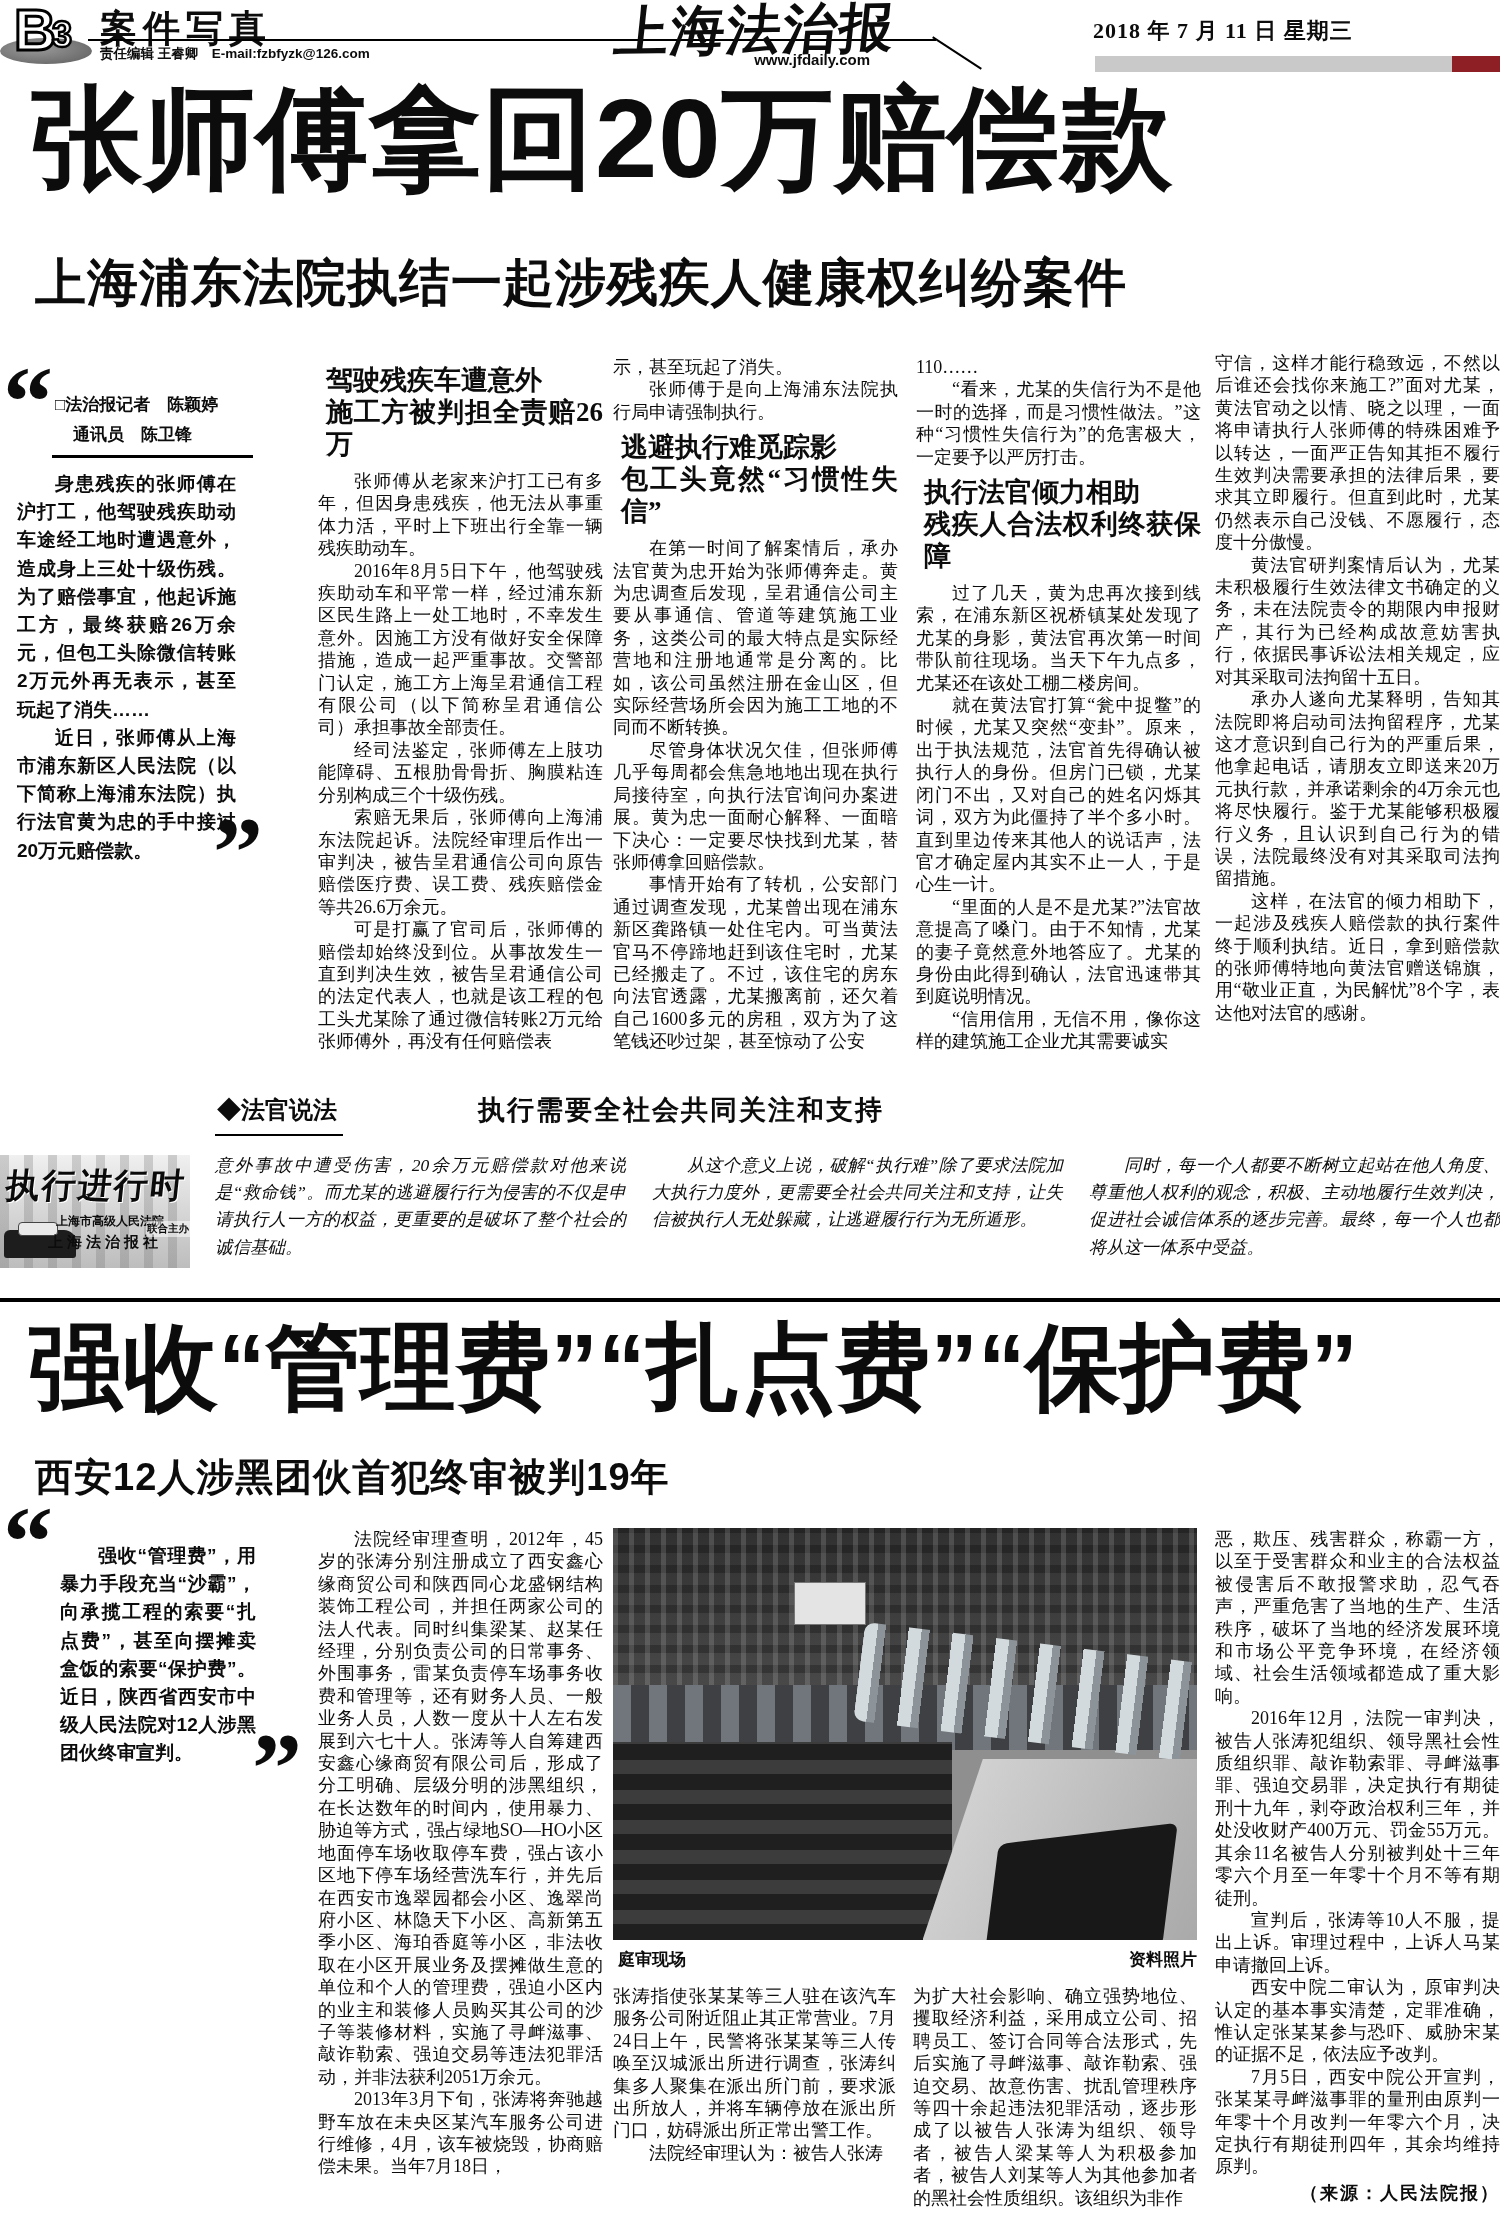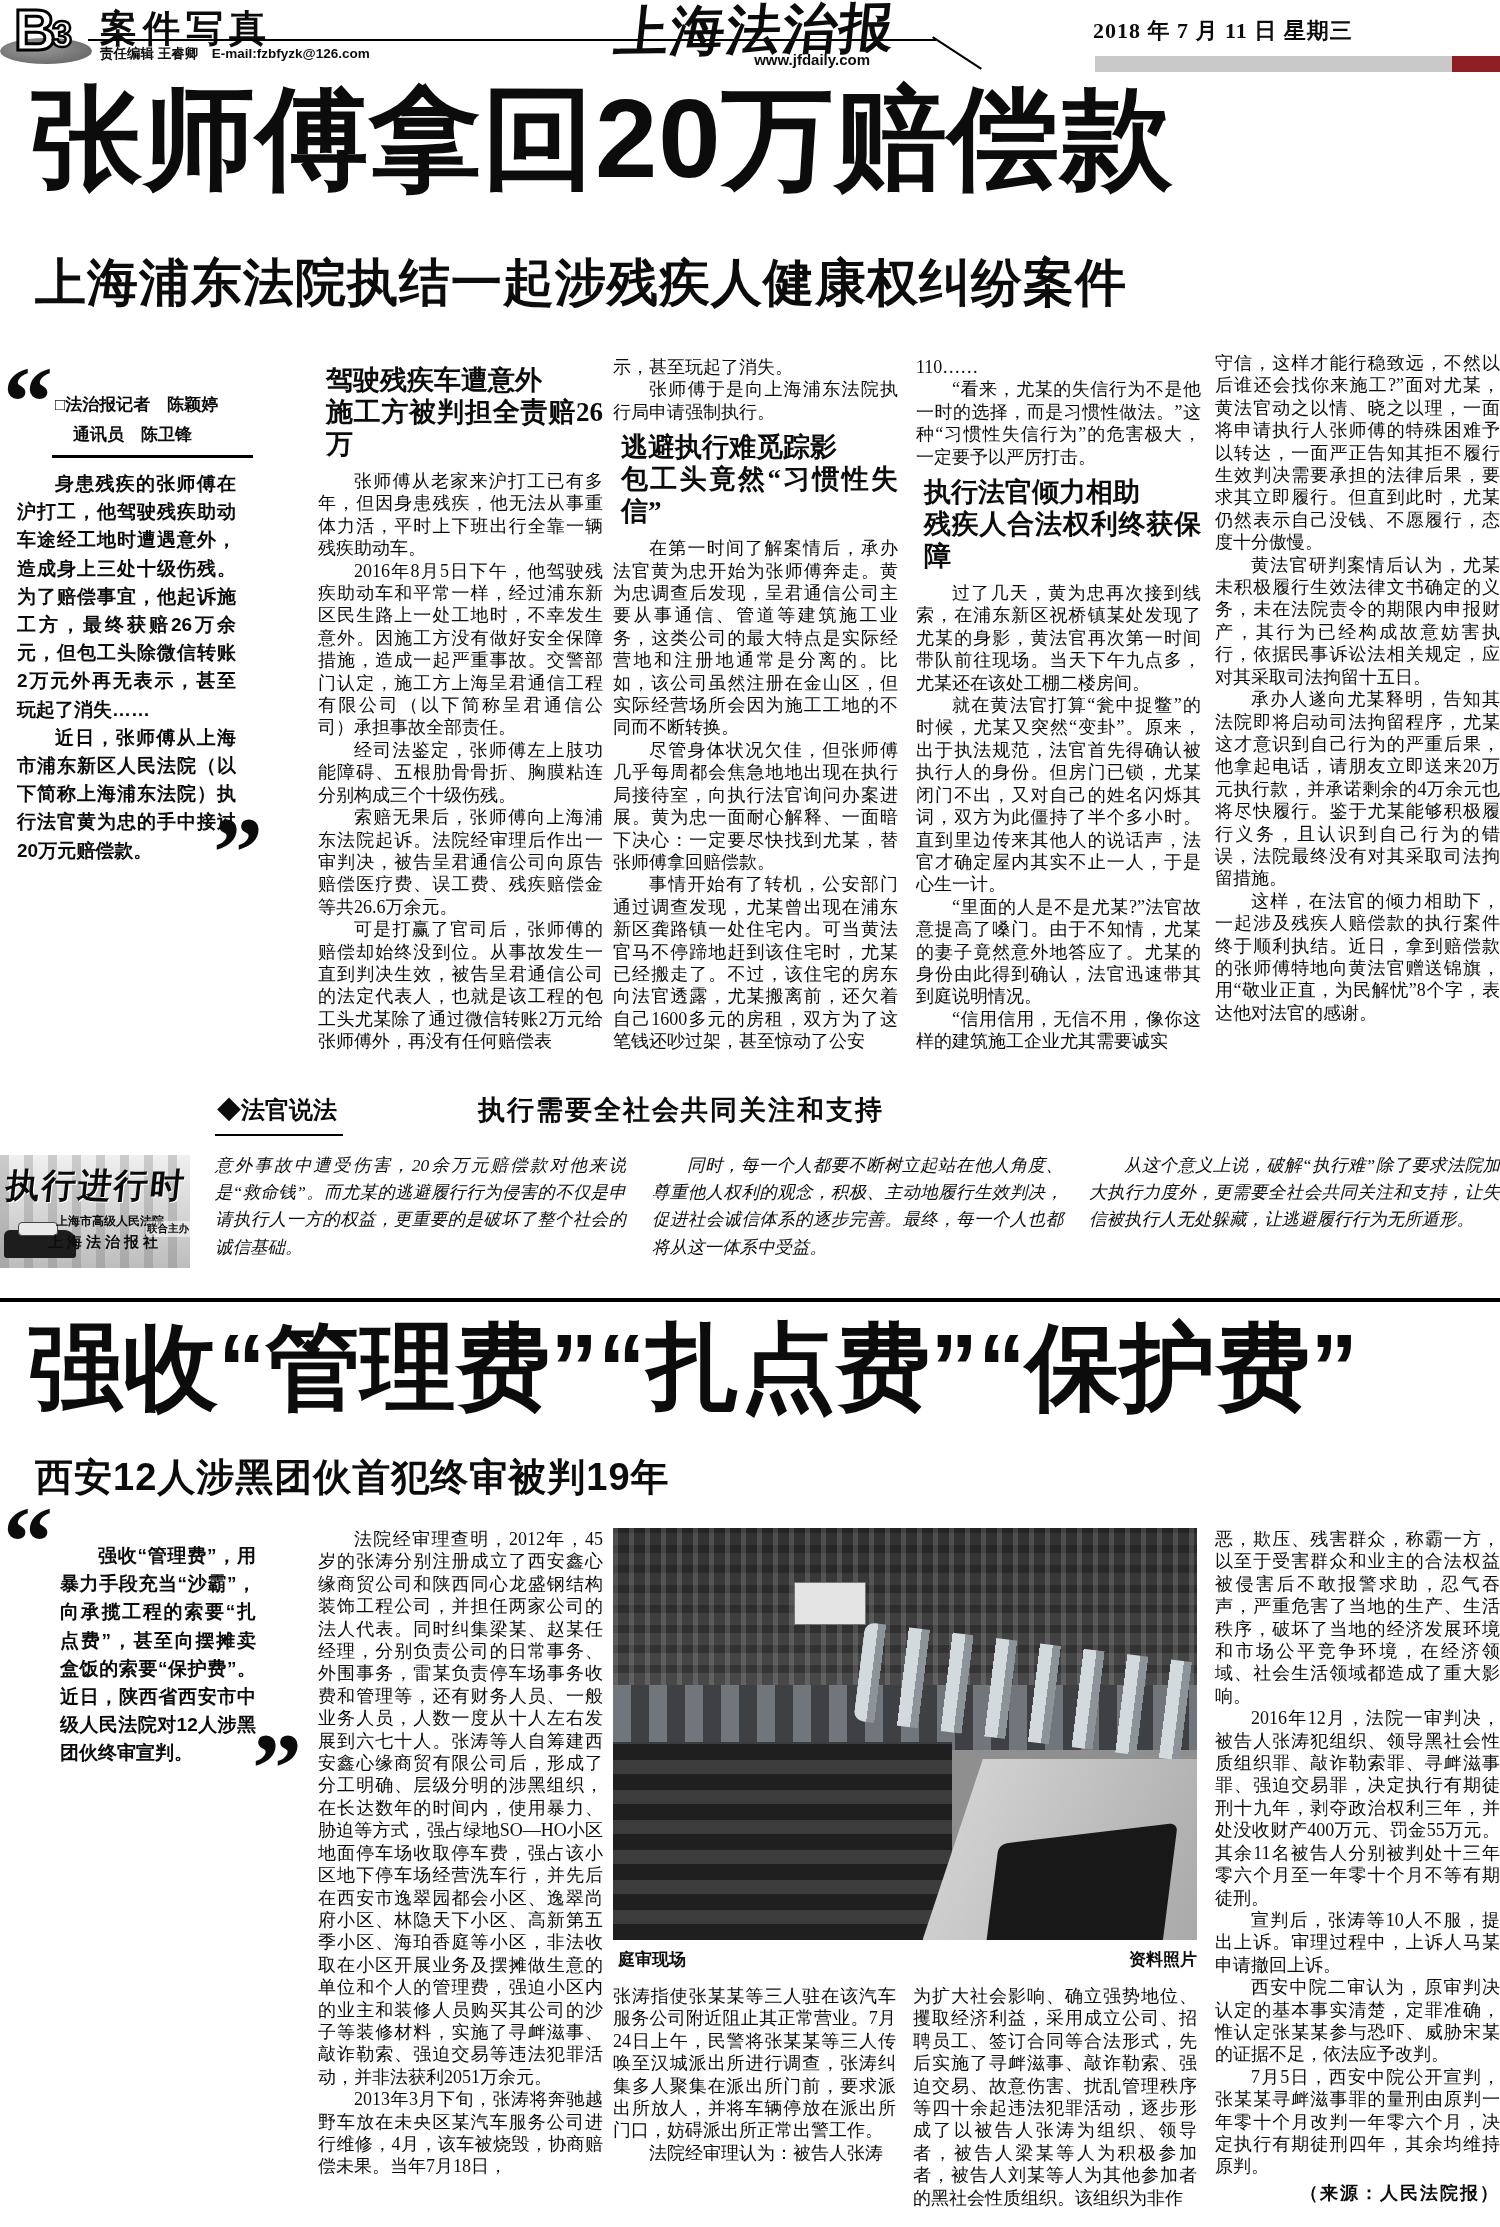--- a/index.html
+++ b/index.html
@@ -178,24 +178,24 @@
     <p>这样，在法官的倾力相助下，一起涉及残疾人赔偿款的执行案件终于顺利执结。近日，拿到赔偿款的张师傅特地向黄法官赠送锦旗，用“敬业正直，为民解忧”8个字，表达他对法官的感谢。</p>
   </div>
 
   <div class="abs js-header sans">◆法官说法</div>
   <div class="abs js-title sans">执行需要全社会共同关注和支持</div>
   <div class="abs js-row">
     <div class="js-col">
       <p class="cont">意外事故中遭受伤害，20余万元赔偿款对他来说是“救命钱”。而尤某的逃避履行行为侵害的不仅是申请执行人一方的权益，更重要的是破坏了整个社会的诚信基础。</p>
     </div>
     <div class="js-col">
+      <p>从这个意义上说，破解“执行难”除了要求法院加大执行力度外，更需要全社会共同关注和支持，让失信被执行人无处躲藏，让逃避履行行为无所遁形。</p>
+    </div>
+    <div class="js-col">
       <p>同时，每一个人都要不断树立起站在他人角度、尊重他人权利的观念，积极、主动地履行生效判决，促进社会诚信体系的逐步完善。最终，每一个人也都将从这一体系中受益。</p>
-    </div>
-    <div class="js-col">
-      <p>从这个意义上说，破解“执行难”除了要求法院加大执行力度外，更需要全社会共同关注和支持，让失信被执行人无处躲藏，让逃避履行行为无所遁形。</p>
     </div>
   </div>
 
   <div class="abs banner">
     <div class="bn-sky"></div>
     <div class="bn-car">
       <div class="bn-car-roof"></div>
     </div>
     <div class="bn-title sans">执行进行时</div>
     <div class="bn-org1 sans">上海市高级人民法院</div>

